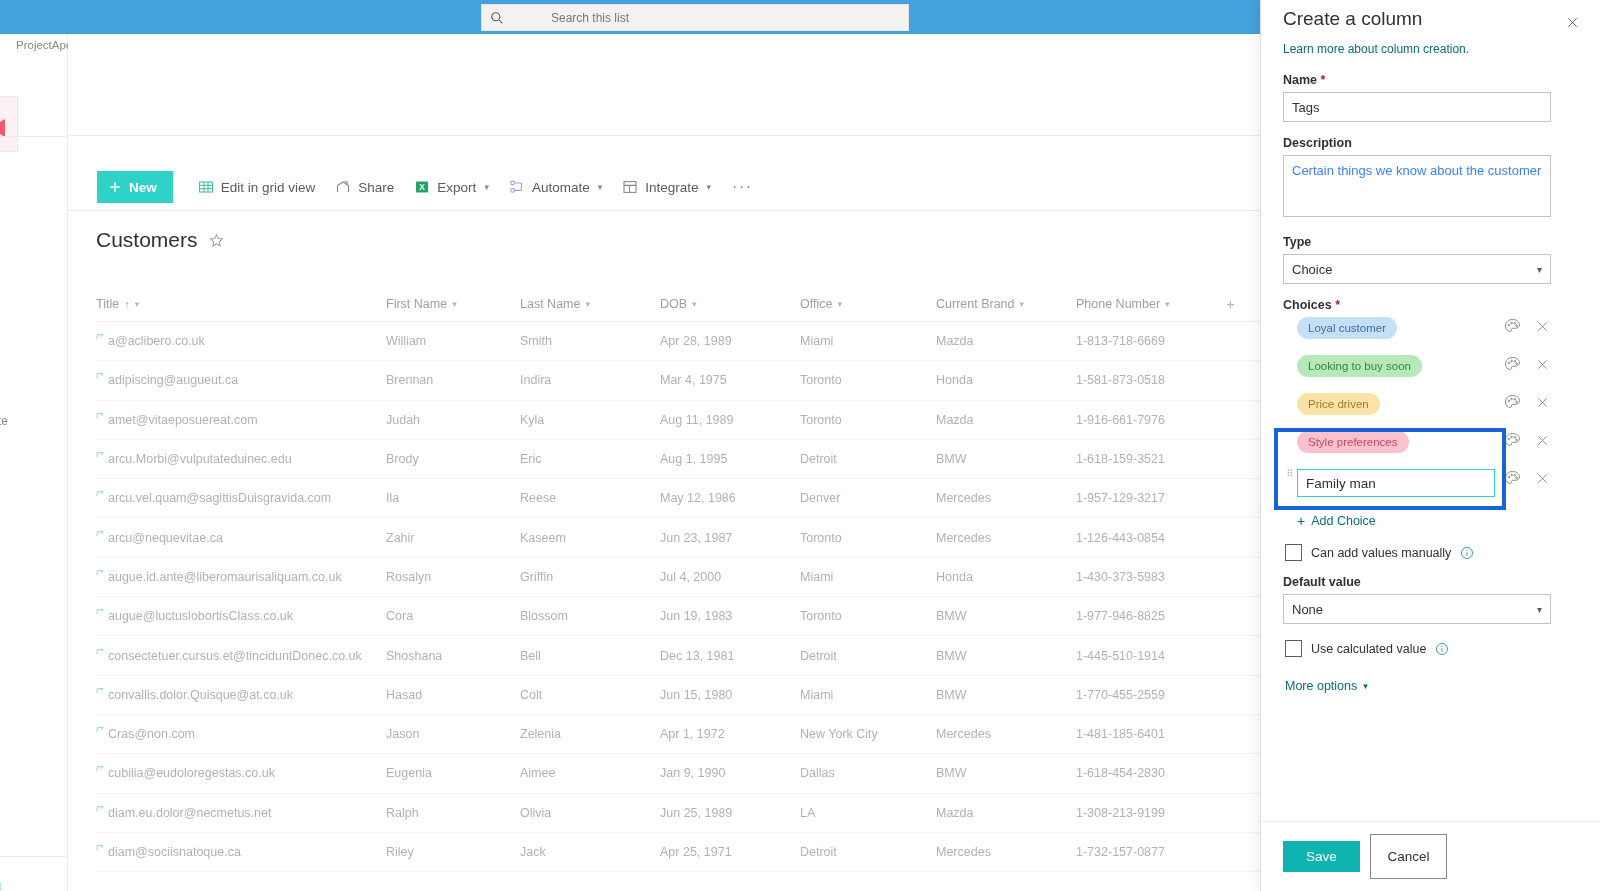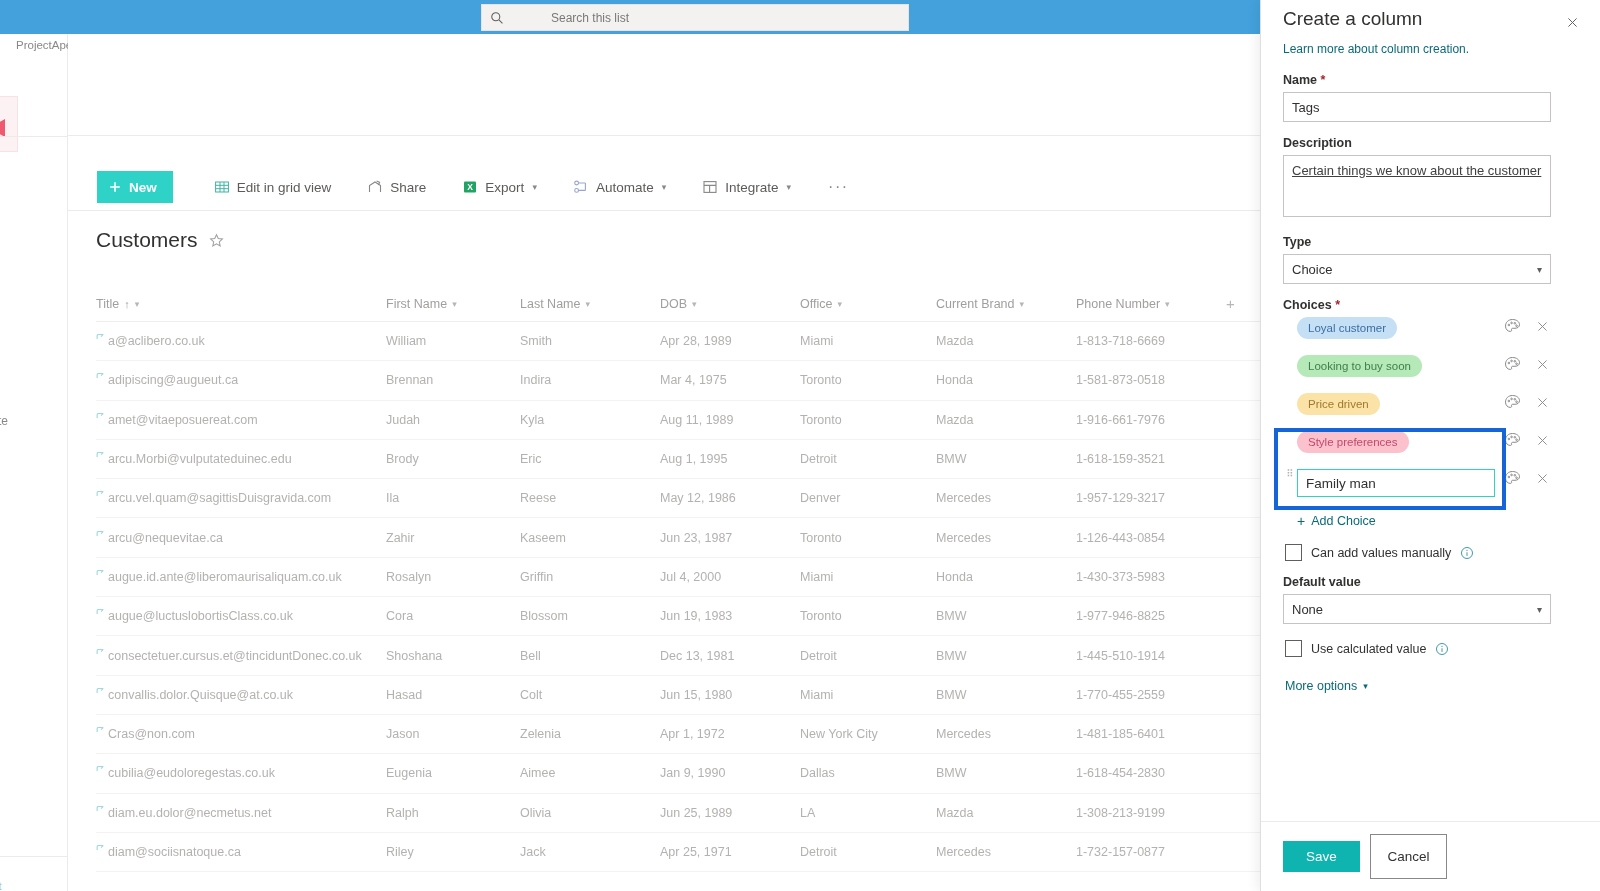--- a/index.html
+++ b/index.html
@@ -75,21 +75,21 @@
   .canvas-headline .sep {
     position: absolute; left: 0; bottom: 0; width: 1192px; height: 1px; background: #edebe9;
   }
   .cmdbar-sep {
     position: absolute; top: 176px; left: 0; width: 1192px; height: 1px; background: #edebe9;
   }
 
   
   .cmdbar {
     position: absolute; top: 133px; left: 29px; height: 40px;
-    display: flex; align-items: center; gap: 18px;
+    display: flex; align-items: center; gap: 2px;
   }
   .btn-new {
     height: 32px; padding: 0 16px 0 10px; background: #2ed2c6; color: #ffffff;
     display: flex; align-items: center; gap: 6px; font-size: 13.5px;
     border: 0; cursor: pointer; font-family: "Liberation Sans", sans-serif;
     font-weight: 600; margin-right: 14px;
   }
   .cmd {
     height: 34px; display: flex; align-items: center; gap: 7px;
     padding: 0 9px; font-size: 13.5px; color: #5d5b59; cursor: pointer;
@@ -165,22 +165,22 @@
     font-size: 12.5px; color: #323130; font-weight: 600; margin-bottom: 5px; display: block;
   }
   .req { color: #a4262c; font-weight: 600; }
   .txt-input {
     width: 268px; height: 30px; border: 1px solid #c6c4c2; background: #fff;
     padding: 0 8px; font-size: 13px; color: #323130; outline: none;
     font-family: "Liberation Sans", sans-serif;
   }
   .txt-area {
     width: 268px; height: 62px; border: 1px solid #c6c4c2; background: #fff;
-    padding: 6px 8px; font-size: 13px; color: #404040; outline: none; resize: none;
-    font-family: "Liberation Sans", sans-serif; line-height: 1.35; text-decoration: underline;
+    padding: 6px 8px; font-size: 13px; color: #3b82f6; outline: none; resize: none;
+    font-family: "Liberation Sans", sans-serif; line-height: 1.35;
   }
   .fld-block { margin-bottom: 14px; }
   .sel-wrap { position: relative; width: 268px; }
   .sel-box {
     width: 268px; height: 30px; border: 1px solid #c6c4c2; background: #fff;
     display: flex; align-items: center; padding: 0 26px 0 8px;
     font-size: 13px; color: #323130; cursor: pointer;
   }
   .sel-chev {
     position: absolute; right: 9px; top: 50%; transform: translateY(-50%);

